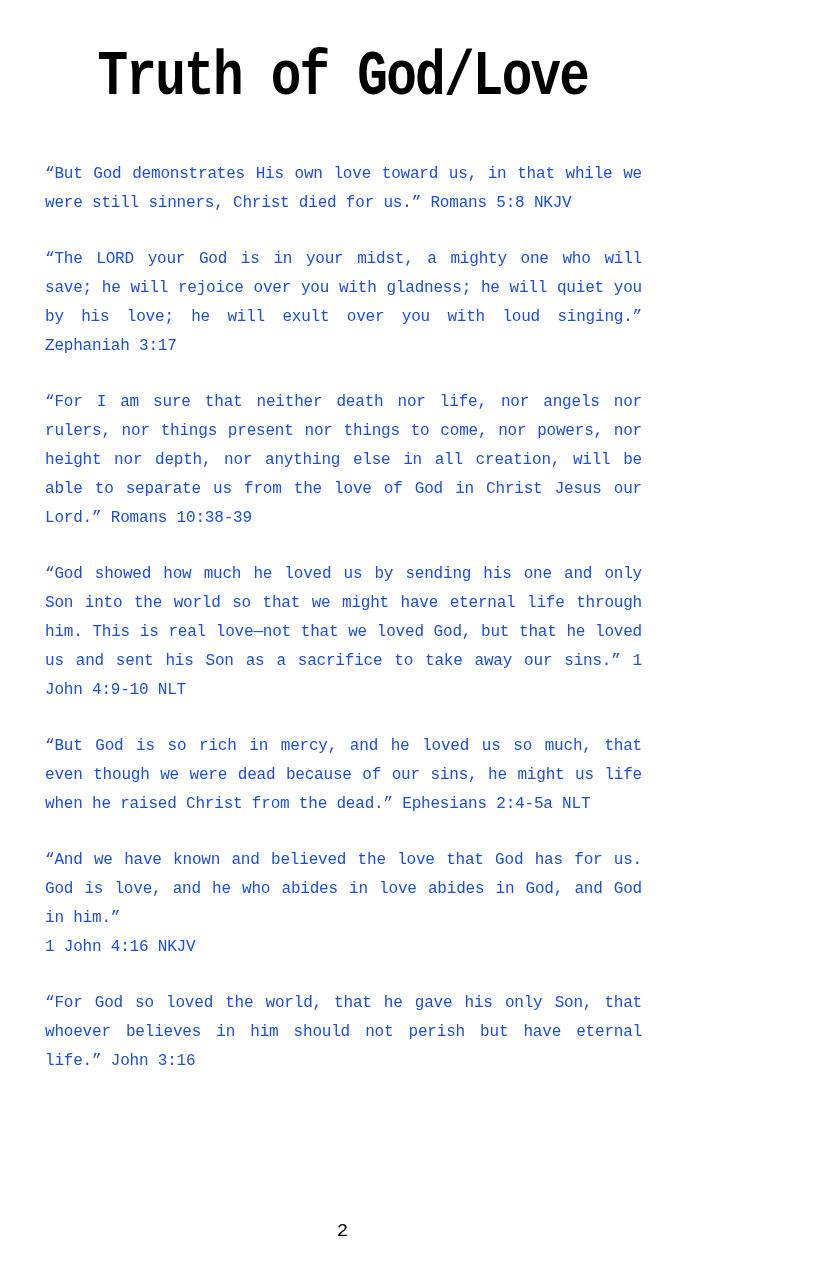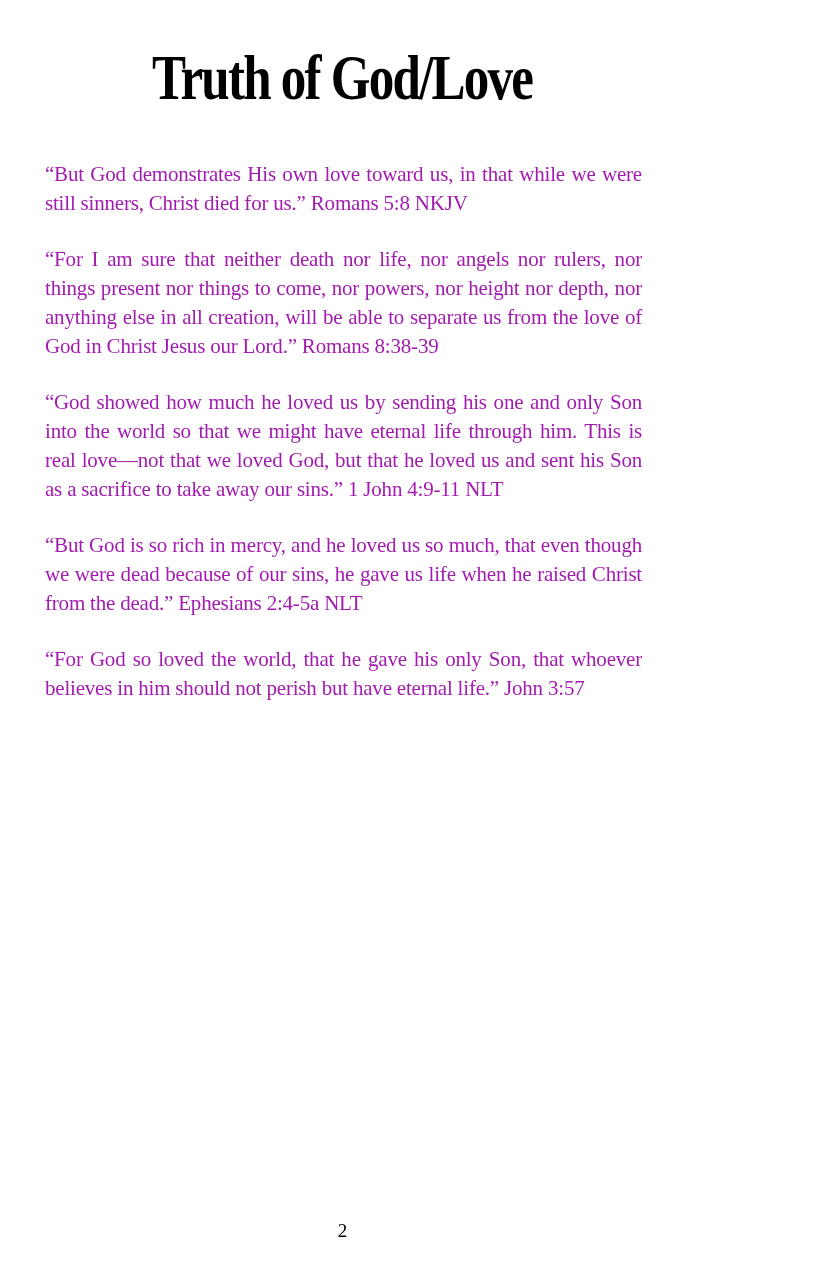--- a/index.html
+++ b/index.html
@@ -6,21 +6,21 @@
     margin: 0;
     padding: 0;
     background: #ffffff;
   }
   .page {
     position: relative;
     width: 685px;
     height: 1275px;
     background: #ffffff;
     overflow: hidden;
-    font-family: Liberation Serif, serif;
+    font-family: Liberation Mono, monospace;
     color: #000000;
     box-sizing: border-box;
   }
   .title-wrap {
     margin-top: 42px;
     text-align: center;
   }
   .page-title {
     display: inline-block;
     margin: 0;
@@ -33,26 +33,26 @@
     color: #000000;
   }
   .verses {
     position: absolute;
     top: 160px;
     left: 45px;
     right: 43px;
   }
   .verse {
     margin: 0 0 27px 0;
-    font-size: 21px;
+    font-size: 16px;
     line-height: 29px;
     letter-spacing: -0.2px;
     text-align: justify;
     white-space: pre-wrap;
-    color: #a21caf;
+    color: #1d4ed8;
   }
   .page-number {
     position: absolute;
     left: 0;
     right: 0;
     top: 1218px;
     text-align: center;
     font-size: 19px;
     line-height: 26px;
     color: #000000;
@@ -62,21 +62,24 @@
 <body>
 
 <div class="page">
 
   <div class="title-wrap">
     <h1 class="page-title">Truth of God/Love</h1>
   </div>
 
   <div class="verses">
     <p class="verse">“But God demonstrates His own love toward us, in that while we were still sinners, Christ died for us.” Romans 5:8 NKJV</p>
-    <p class="verse">“For I am sure that neither death nor life, nor angels nor rulers, nor things present nor things to come, nor powers, nor height nor depth, nor anything else in all creation, will be able to separate us from the love of God in Christ Jesus our Lord.” Romans 8:38-39</p>
-    <p class="verse">“God showed how much he loved us by sending his one and only Son into the world so that we might have eternal life through him. This is real love—not that we loved God, but that he loved us and sent his Son as a sacrifice to take away our sins.” 1 John 4:9-11 NLT</p>
-    <p class="verse">“But God is so rich in mercy, and he loved us so much, that even though we were dead because of our sins, he gave us life when he raised Christ from the dead.” Ephesians 2:4-5a NLT</p>
-    <p class="verse">“For God so loved the world, that he gave his only Son, that whoever believes in him should not perish but have eternal life.” John 3:57</p>
+    <p class="verse">“The LORD your God is in your midst, a mighty one who will save; he will rejoice over you with gladness; he will quiet you by his love; he will exult over you with loud singing.” Zephaniah 3:17</p>
+    <p class="verse">“For I am sure that neither death nor life, nor angels nor rulers, nor things present nor things to come, nor powers, nor height nor depth, nor anything else in all creation, will be able to separate us from the love of God in Christ Jesus our Lord.” Romans 10:38-39</p>
+    <p class="verse">“God showed how much he loved us by sending his one and only Son into the world so that we might have eternal life through him. This is real love—not that we loved God, but that he loved us and sent his Son as a sacrifice to take away our sins.” 1 John 4:9-10 NLT</p>
+    <p class="verse">“But God is so rich in mercy, and he loved us so much, that even though we were dead because of our sins, he might us life when he raised Christ from the dead.” Ephesians 2:4-5a NLT</p>
+    <p class="verse">“And we have known and believed the love that God has for us. God is love, and he who abides in love abides in God, and God in him.”
+1 John 4:16 NKJV</p>
+    <p class="verse">“For God so loved the world, that he gave his only Son, that whoever believes in him should not perish but have eternal life.” John 3:16</p>
   </div>
 
   <div class="page-number">2</div>
 
 </div>
 
 </body></html>

